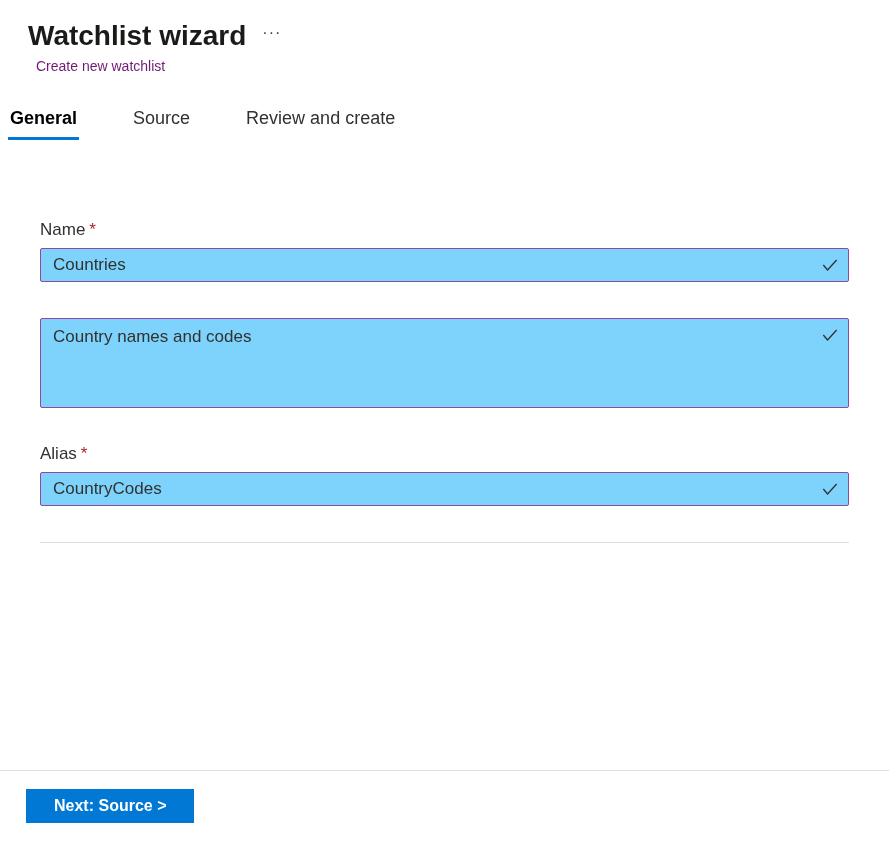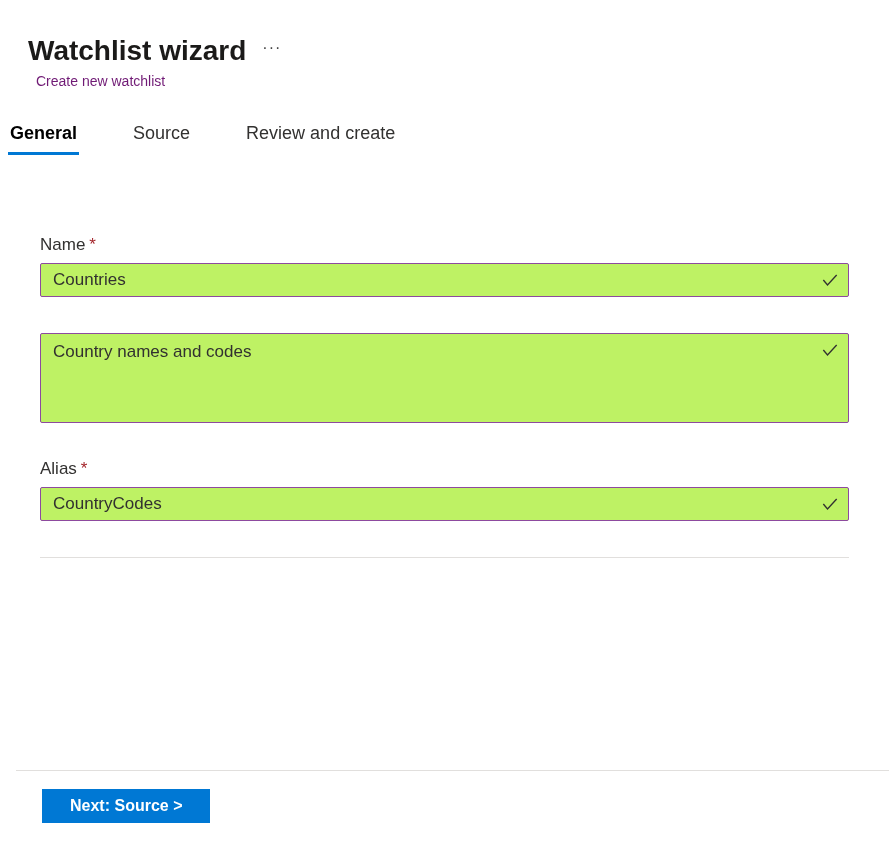--- a/index.html
+++ b/index.html
@@ -9,21 +9,20 @@
       color: #323130;
       width: 889px;
       height: 841px;
       position: relative;
     }
     .header {
       padding: 20px 28px 6px 28px;
       display: flex;
       align-items: center;
       gap: 16px;
-      margin-top: 15px;
     }
     .page-title {
       font-size: 28px;
       font-weight: 600;
       color: #1b1a19;
     }
     .more-icon {
       font-size: 16px;
       color: #444;
       letter-spacing: 1px;
@@ -65,21 +64,21 @@
       margin-bottom: 8px;
     }
     .req {
       color: #a4262c;
       margin-left: 4px;
     }
     .input-wrap {
       position: relative;
       border: 1px solid #8d4a9e;
       border-radius: 2px;
-      background: #bef264;
+      background: #7dd3fc;
       display: flex;
       align-items: flex-start;
     }
     .input-wrap input, .input-wrap textarea {
       border: none;
       outline: none;
       font-size: 17px;
       font-family: inherit;
       color: #323130;
       padding: 6px 40px 6px 12px;
@@ -99,21 +98,21 @@
       height: 20px;
       pointer-events: none;
     }
     .divider {
       border: none;
       border-top: 1px solid #e1dfdd;
       margin: 20px 0 0 0;
     }
     .footer {
       position: absolute;
-      left: 16px;
+      left: 0;
       right: 0;
       bottom: 0;
       border-top: 1px solid #e1dfdd;
       padding: 18px 26px 18px 26px;
     }
     .next-btn {
       background: #0078d4;
       color: #fff;
       border: none;
       font-size: 16px;

